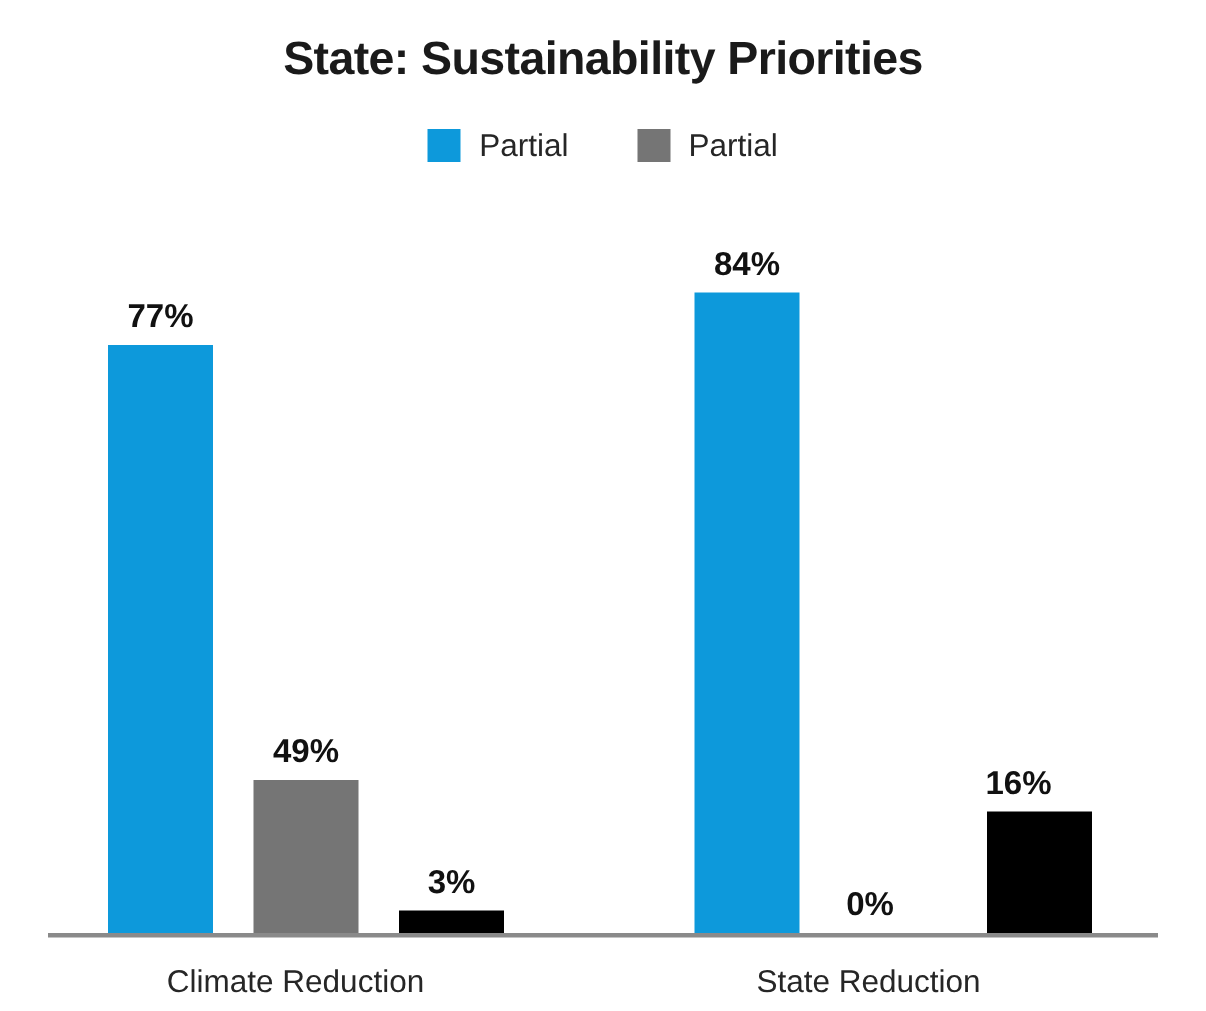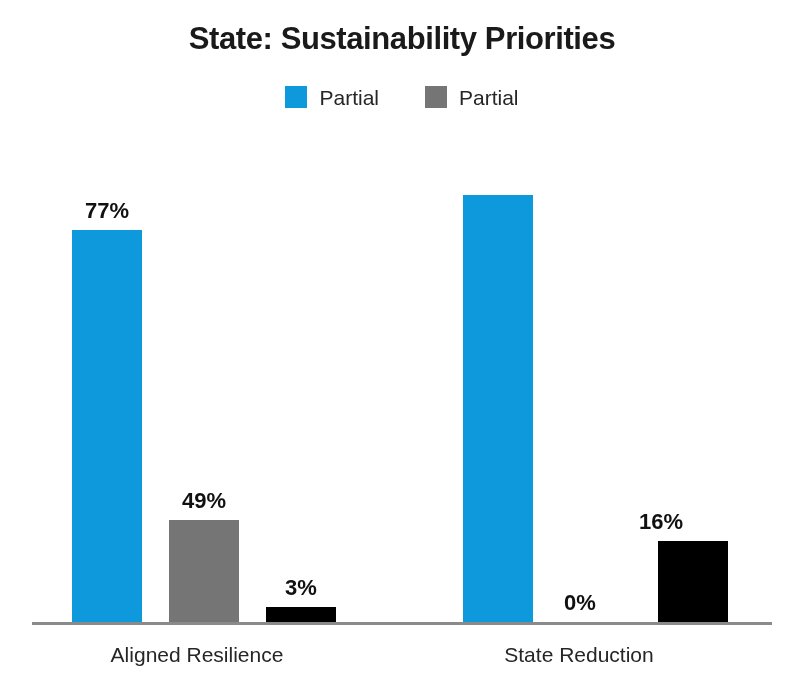--- a/index.html
+++ b/index.html
@@ -131,20 +131,21 @@
 
   <div class="plot" id="plot">
     <div class="axis-line"></div>
   <div class="bar" style="left: 72px; width: 70px; top: 230px; height: 392px; background: rgb(13, 153, 219);"></div>
       <div class="bar-value" style="left: 52px; width: 110px; top: 200px; text-align: center;">77%</div>
       <div class="bar" style="left: 169px; width: 70px; top: 520px; height: 102px; background: rgb(117, 117, 117);"></div>
       <div class="bar-value" style="left: 149px; width: 110px; top: 490px;">49%</div>
       <div class="bar" style="left: 266px; width: 70px; top: 607px; height: 15px; background: rgb(0, 0, 0);"></div>
       <div class="bar-value" style="left: 246px; width: 110px; top: 577px;">3%</div>
       <div class="bar" style="left: 463px; width: 70px; top: 195px; height: 427px; background: rgb(13, 153, 219);"></div>
+      <div class="bar-value" style="left: 443px; width: 110px; top: 165px;">84%</div>
       <div class="bar-value" style="left: 525px; width: 110px; top: 592px;">0%</div>
       <div class="bar" style="left: 658px; width: 70px; top: 541px; height: 81px; background: rgb(0, 0, 0);"></div>
-      <div class="bar-value" style="left: 606px; width: 110px; top: 511px;">16%</div>
-      <div class="cat-label" style="left: 47px; width: 300px; top: 644px;">Aligned Resilience</div>
+      <div class="bar-value" style="left: 624px; width: 110px; top: 511px;">16%</div>
+      <div class="cat-label" style="left: 47px; width: 300px; top: 644px;">Climate Reduction</div>
       <div class="cat-label" style="left: 429px; width: 300px; top: 644px;">State Reduction</div>
     </div>
 
 </div>
 
 </body></html>

